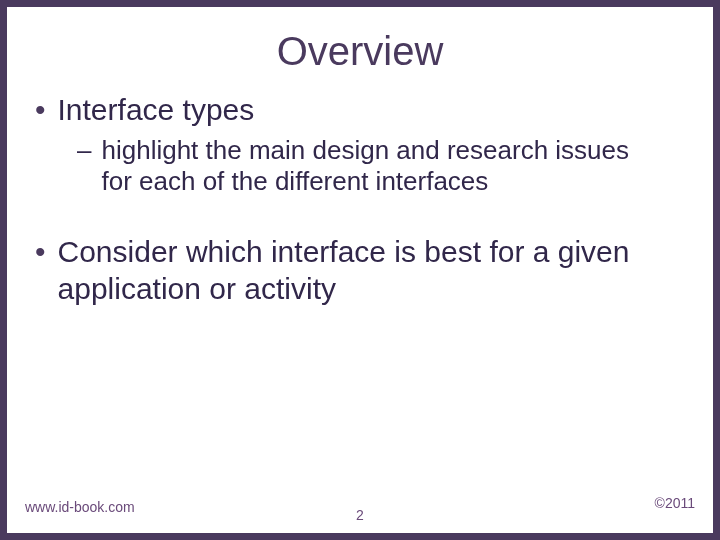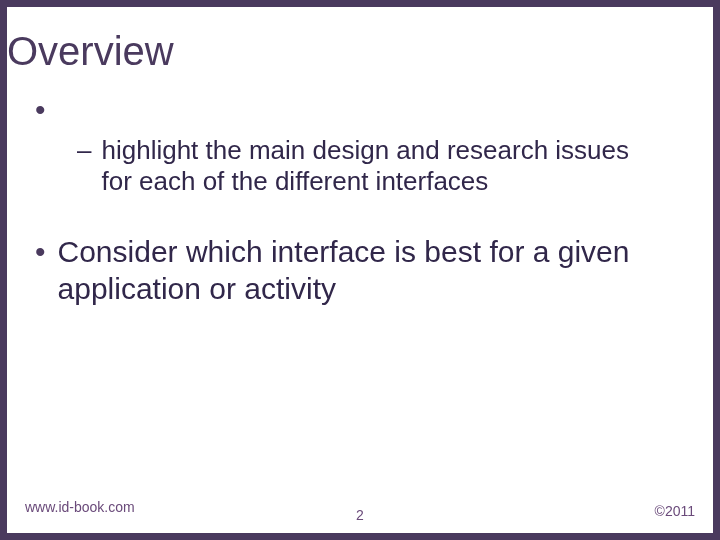--- a/index.html
+++ b/index.html
@@ -9,21 +9,21 @@
     background: #ffffff;
   }
   .slide {
     width: 720px;
     height: 540px;
     border: 7px solid #4a3a5e;
     position: relative;
     background: #ffffff;
   }
   .title {
-    text-align: left;
+    text-align: center;
     font-size: 40px;
     color: #4a3a5e;
     font-weight: normal;
     padding-top: 22px;
     padding-bottom: 18px;
   }
   .content {
     padding: 0 28px 0 28px;
     color: #31274a;
   }
@@ -71,34 +71,35 @@
   .footer-center {
     position: absolute;
     left: 0;
     right: 0;
     text-align: center;
     bottom: 0;
   }
   .footer-right {
     position: absolute;
     right: 18px;
-    bottom: 4px;
+    bottom: 12px;
     padding-left: 16px;
   }
 </style>
 </head>
 <body>
 
 <div class="slide">
   <h1 class="title">Overview</h1>
 
   <div class="content">
 
     <div class="bullet-l1">
       <span class="dot">•</span>
+      <span>Interface types</span>
     </div>
     <div class="bullet-l2">
       <span class="dash">–</span>
       <span>highlight the main design and research issues for each of the different interfaces</span>
     </div>
 
     <div class="bullet-l1" style="margin-top:18px;">
       <span class="dot">•</span>
       <span>Consider which interface is best for a given application or activity</span>
     </div>

